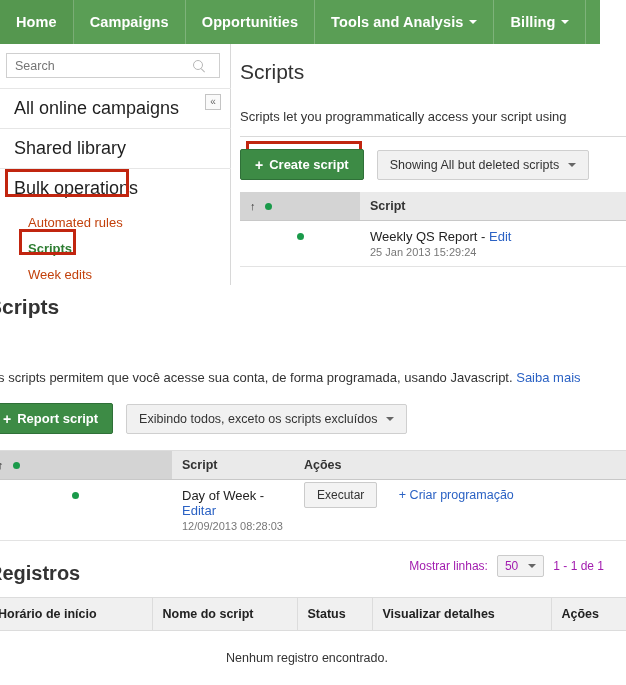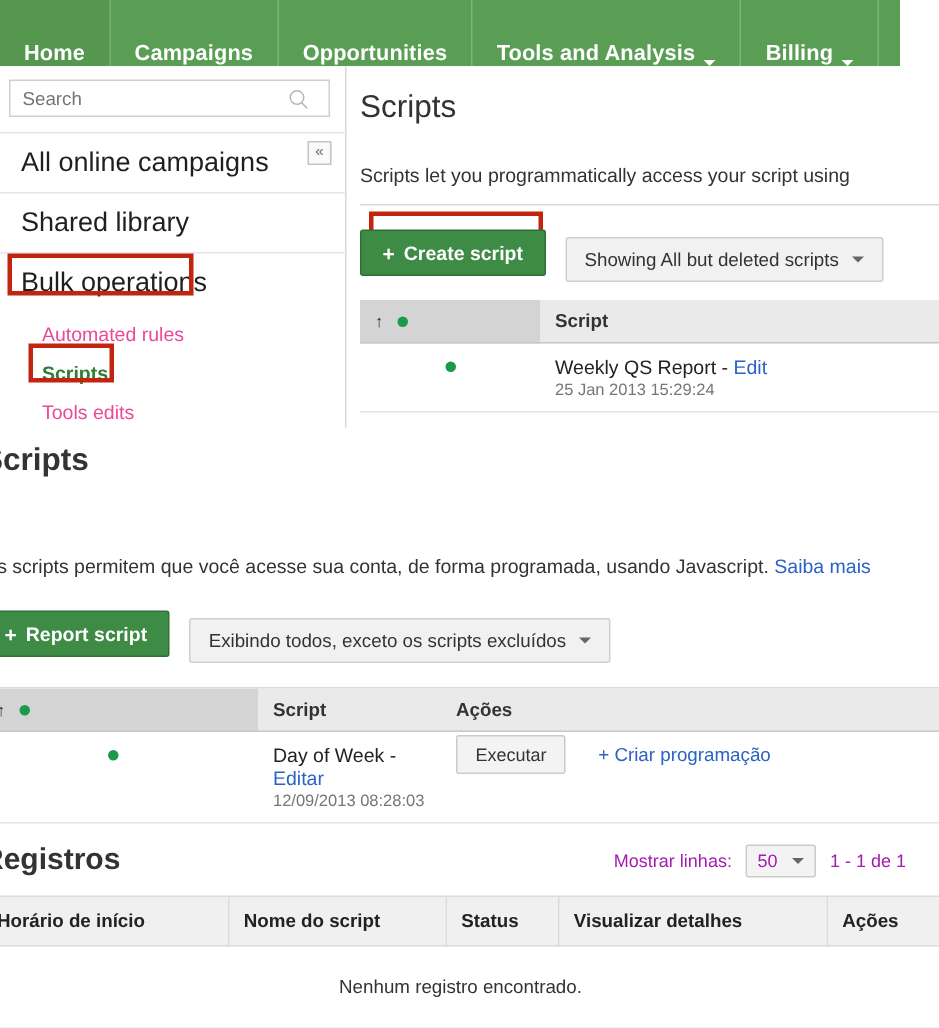--- a/index.html
+++ b/index.html
@@ -12,21 +12,21 @@
   }
   #root { position: relative; width: 626px; height: 685px; background:#fff; }
 
   
   .topnav {
     position: absolute; left: 0; top: 0; width: 600px; height: 44px;
     background: #5a9e55;
     display: flex; align-items: stretch;
   }
   .nav-item {
-    display: flex; align-items: flex-end; justify-content: center;
+    display: flex; align-items: center; justify-content: center;
     padding: 0 16px;
     color: #ffffff;
     font-size: 14.5px; font-weight: bold;
     letter-spacing: .1px;
     white-space: nowrap;
     border-right: 1px solid rgba(255,255,255,0.22);
     cursor: pointer;
   }
   .nav-item.active { background: #55974f; }
   .nav-item .caret {
@@ -72,21 +72,21 @@
     position: absolute; left: 0; width: 231px;
     border-top: 1px solid #e6e6e6;
     display: flex; align-items: center;
   }
   .side-major {
     font-size: 18px; font-weight: normal; color: #1f1f1f;
     padding-left: 14px;
   }
   .side-minor {
     position: absolute; left: 0; width: 231px;
-    font-size: 13px; color: #ec4899;
+    font-size: 13px; color: #c2410c;
     padding-left: 28px;
   }
   .side-minor.sel { color: #2e7d32; font-weight: bold; }
 
   .collapse-btn {
     position: absolute; right: 9px; top: 50px;
     width: 16px; height: 16px;
     border: 1px solid #c4c4c4; background: #fafafa;
     color: #6b6b6b; font-size: 10px; line-height: 14px; text-align: center;
     cursor: pointer;
@@ -120,21 +120,21 @@
     padding: 7px 14px;
     display: inline-flex; align-items: center; gap: 6px;
     cursor: pointer; white-space: nowrap;
   }
   .plus { font-size: 14px; font-weight: bold; line-height: 1; }
   .btn-grey {
     background: #f1f1f1; color: #333;
     border: 1px solid #cfcfcf; border-radius: 2px;
     font-size: 12.5px; padding: 7px 12px;
     display: inline-flex; align-items: center; gap: 9px;
-    cursor: pointer; white-space: nowrap; margin-top: 9px;
+    cursor: pointer; white-space: nowrap;
   }
   .caret-dark {
     width: 0; height: 0;
     border-left: 4px solid transparent;
     border-right: 4px solid transparent;
     border-top: 4px solid #666;
   }
 
   
   table.grid { border-collapse: collapse; font-size: 12.5px; }
@@ -240,21 +240,21 @@
 
     <div class="side-minor" style="top:166px; height:26px; line-height:26px;">
       <span>Automated rules</span>
     </div>
 
     <div class="side-minor sel" style="top:192px; height:26px; line-height:26px;">
       <span>Scripts</span>
     </div>
 
     <div class="side-minor" style="top:218px; height:26px; line-height:26px;">
-      <span>Tools edits</span>
+      <span>Week edits</span>
     </div>
 
     <div class="collapse-btn">
       <span>«</span>
     </div>
   </div>
 
   <div class="annot" style="left:5px; top:169px; width:124px; height:28px;"></div>
   <div class="annot" style="left:19px; top:229px; width:57px; height:26px;"></div>
   <div class="annot" style="left:246px; top:141px; width:116px; height:35px;"></div>

